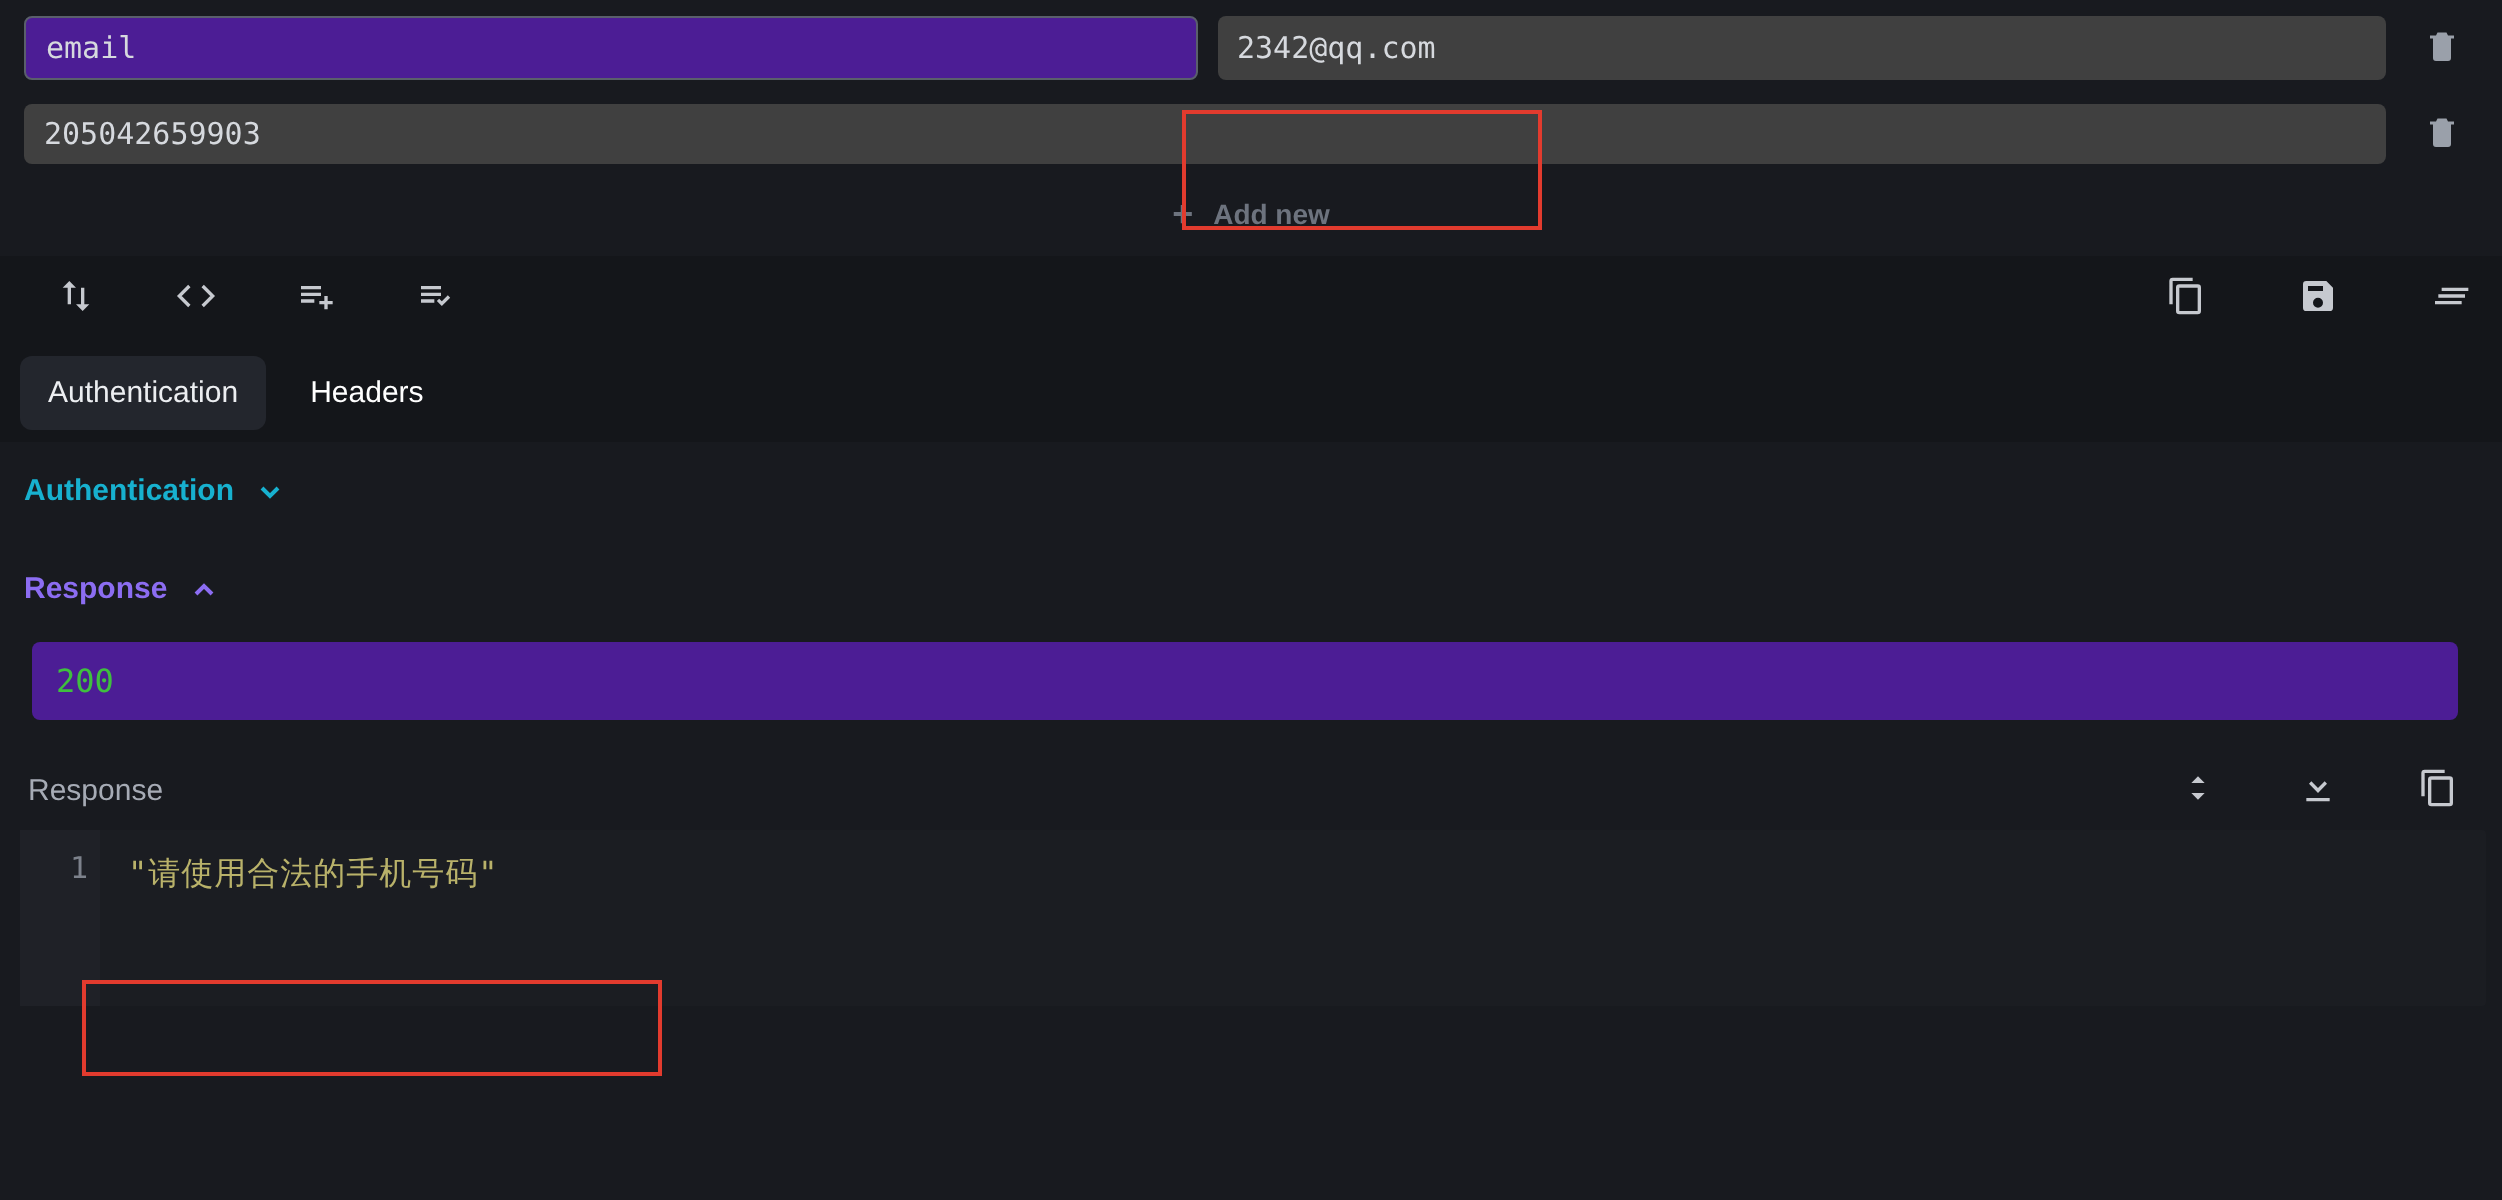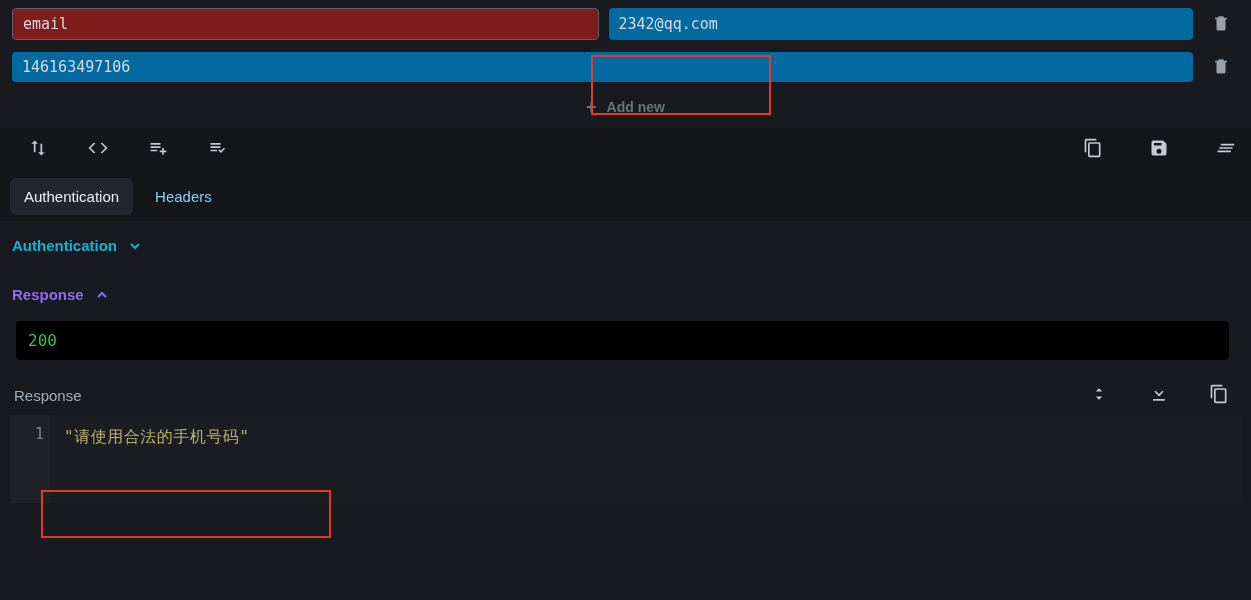--- a/index.html
+++ b/index.html
@@ -3,57 +3,57 @@
 <meta charset="utf-8">
 <style>
   * { box-sizing: border-box; margin: 0; padding: 0; }
   html, body { width: 1251px; height: 600px; background: #181a1f; color: #c9ccd1; font-family: "Segoe UI", Arial, sans-serif; font-size: 14px; overflow: hidden; }
   .mono { font-family: "Consolas", "Menlo", monospace; }
 
   
   .params { padding: 8px 12px 0 12px; }
   .param-row { display: flex; align-items: stretch; gap: 10px; margin-bottom: 12px; }
   .cell { flex: 1 1 0; display: flex; align-items: center; }
-  .key-box { border: 1px solid transparent; border-radius: 4px; padding: 6px 10px; background: #7f1d1d; }
+  .key-box { border: 1px solid transparent; border-radius: 4px; padding: 6px 10px; background: #4c1d95; }
   .key-box.focused { border: 1px solid #5a5f6b; }
-  .val-box { padding: 6px 10px; background: #0369a1; border-radius: 4px; }
+  .val-box { padding: 6px 10px; background: #404040; border-radius: 4px; }
   .param-text { color: #d6d9de; font-size: 15px; }
   .trash-cell { width: 36px; display: flex; align-items: center; justify-content: center; }
   .trash { color: #9aa0aa; cursor: pointer; }
   .trash svg { width: 18px; height: 18px; }
 
   .highlight-red { position: absolute; border: 2px solid #e23b2e; pointer-events: none; }
 
   .add-new-row { display:flex; justify-content:center; align-items:center; gap:10px; padding: 4px 0 12px 0; color: #6d737e; font-weight:700; }
   .add-new-row .plus { font-size: 18px; line-height: 1; }
 
   
   .toolbar { display:flex; align-items:center; justify-content:space-between; background:#14161a; padding: 10px 16px 18px 28px; }
   .toolbar .left, .toolbar .right { display:flex; align-items:center; gap: 40px; }
   .toolbar .right { gap: 46px; }
   .ticon { color:#c6c9cf; display:inline-flex; }
   .ticon svg { width:20px; height:20px; }
 
   
   .tabs-wrap { background:#14161a; padding: 2px 10px 6px 10px; }
   .tabs { display:flex; gap: 8px; }
-  .tab { padding: 10px 14px; border-radius: 6px; color:#7dd3fc; cursor:pointer; font-size:15px; }
+  .tab { padding: 10px 14px; border-radius: 6px; color:#ffffff; cursor:pointer; font-size:15px; }
   .tab.active { background:#23262d; color:#eceef1; }
 
   
   .section { padding: 16px 14px 6px 12px; }
   .sec-head { display:flex; align-items:center; gap:10px; font-weight:700; font-size:15px; cursor:pointer; }
   .sec-head.auth { color:#17b1cf; }
   .sec-head.resp { color:#8c6df2; }
   .chev { display:inline-flex; }
   .chev svg { width:16px; height:16px; }
 
   
   .field-label { color:#a6abb5; font-size: 15px; padding: 2px 0 8px 4px; }
-  .status-box { background:#000000; border-radius:4px; padding: 10px 12px; margin: 0 8px 0 4px; }
+  .status-box { background:#4c1d95; border-radius:4px; padding: 10px 12px; margin: 0 8px 0 4px; }
   .status-val { color:#3fbf3f; font-family:"Consolas","Menlo",monospace; font-size:16px; }
 
   
   .resp-header-row { display:flex; align-items:center; justify-content:space-between; padding: 18px 22px 6px 14px; }
   .resp-actions { display:flex; align-items:center; gap: 40px; color:#c6c9cf; }
   .resp-actions svg { width:20px; height:20px; }
 
   
   .code-area { position:relative; margin: 2px 8px 0 10px; background:#1b1d22; border-radius:2px; min-height: 88px; padding-top:6px; }
   .gutter { position:absolute; left:0; top:0; bottom:0; width:40px; background:#1f2127; color:#7d828c; font-family:"Consolas","Menlo",monospace; font-size:15px; text-align:right; padding: 10px 6px 0 0; }
@@ -76,21 +76,21 @@
       <span class="trash">
         <svg viewBox="0 0 24 24" fill="currentColor">
             <path d="M6 7h12v13a2 2 0 0 1-2 2H8a2 2 0 0 1-2-2V7zm3-4h6l1 2h4v2H4V5h4l1-2z"></path>
           </svg>
       </span>
     </div>
   </div>
 
   <div class="param-row">
     <div class="cell val-box mono">
-      <span class="param-text">146163497106</span>
+      <span class="param-text">205042659903</span>
     </div>
     <div class="trash-cell">
       <span class="trash">
         <svg viewBox="0 0 24 24" fill="currentColor">
             <path d="M6 7h12v13a2 2 0 0 1-2 2H8a2 2 0 0 1-2-2V7zm3-4h6l1 2h4v2H4V5h4l1-2z"></path>
           </svg>
       </span>
     </div>
   </div>
 

